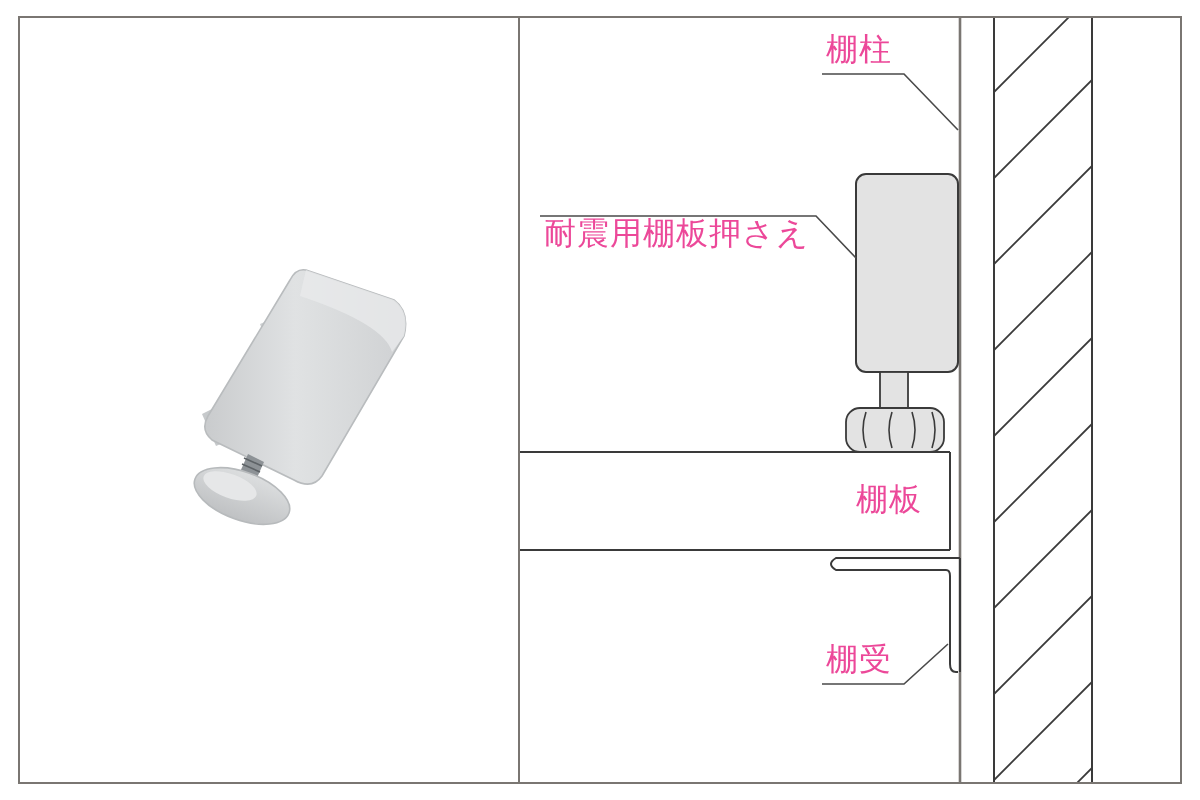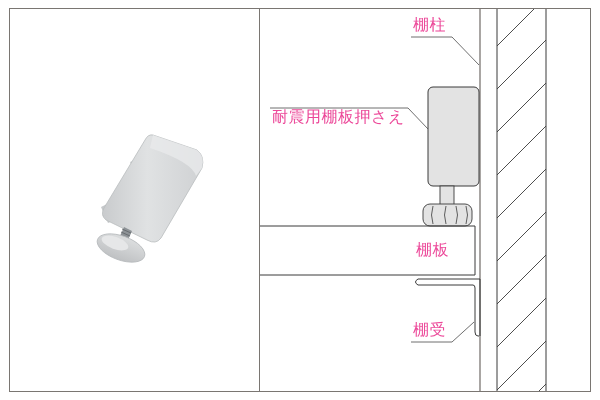--- a/index.html
+++ b/index.html
@@ -95,14 +95,14 @@
 
   <g stroke="#4a4a4a" stroke-width="0.8" fill="none">
     <polyline points="411,37 452,37 479,65"></polyline>
     <polyline points="270,108 408,108 428,129"></polyline>
     <polyline points="411,342 452,342 474,322"></polyline>
   </g>
 </svg>
 
 <div class="label" style="left:413px; top:15px;">棚柱</div>
 <div class="label" style="left:272px; top:86px;margin-top:21px;">耐震用棚板押さえ</div>
-<div class="label" style="left:416px; top:240px;">棚板</div>
+<div class="label" style="left:428px; top:240px;">棚板</div>
 <div class="label" style="left:413px; top:320px;font-family:Liberation Serif, serif;">棚受</div>
 
 </body></html>

